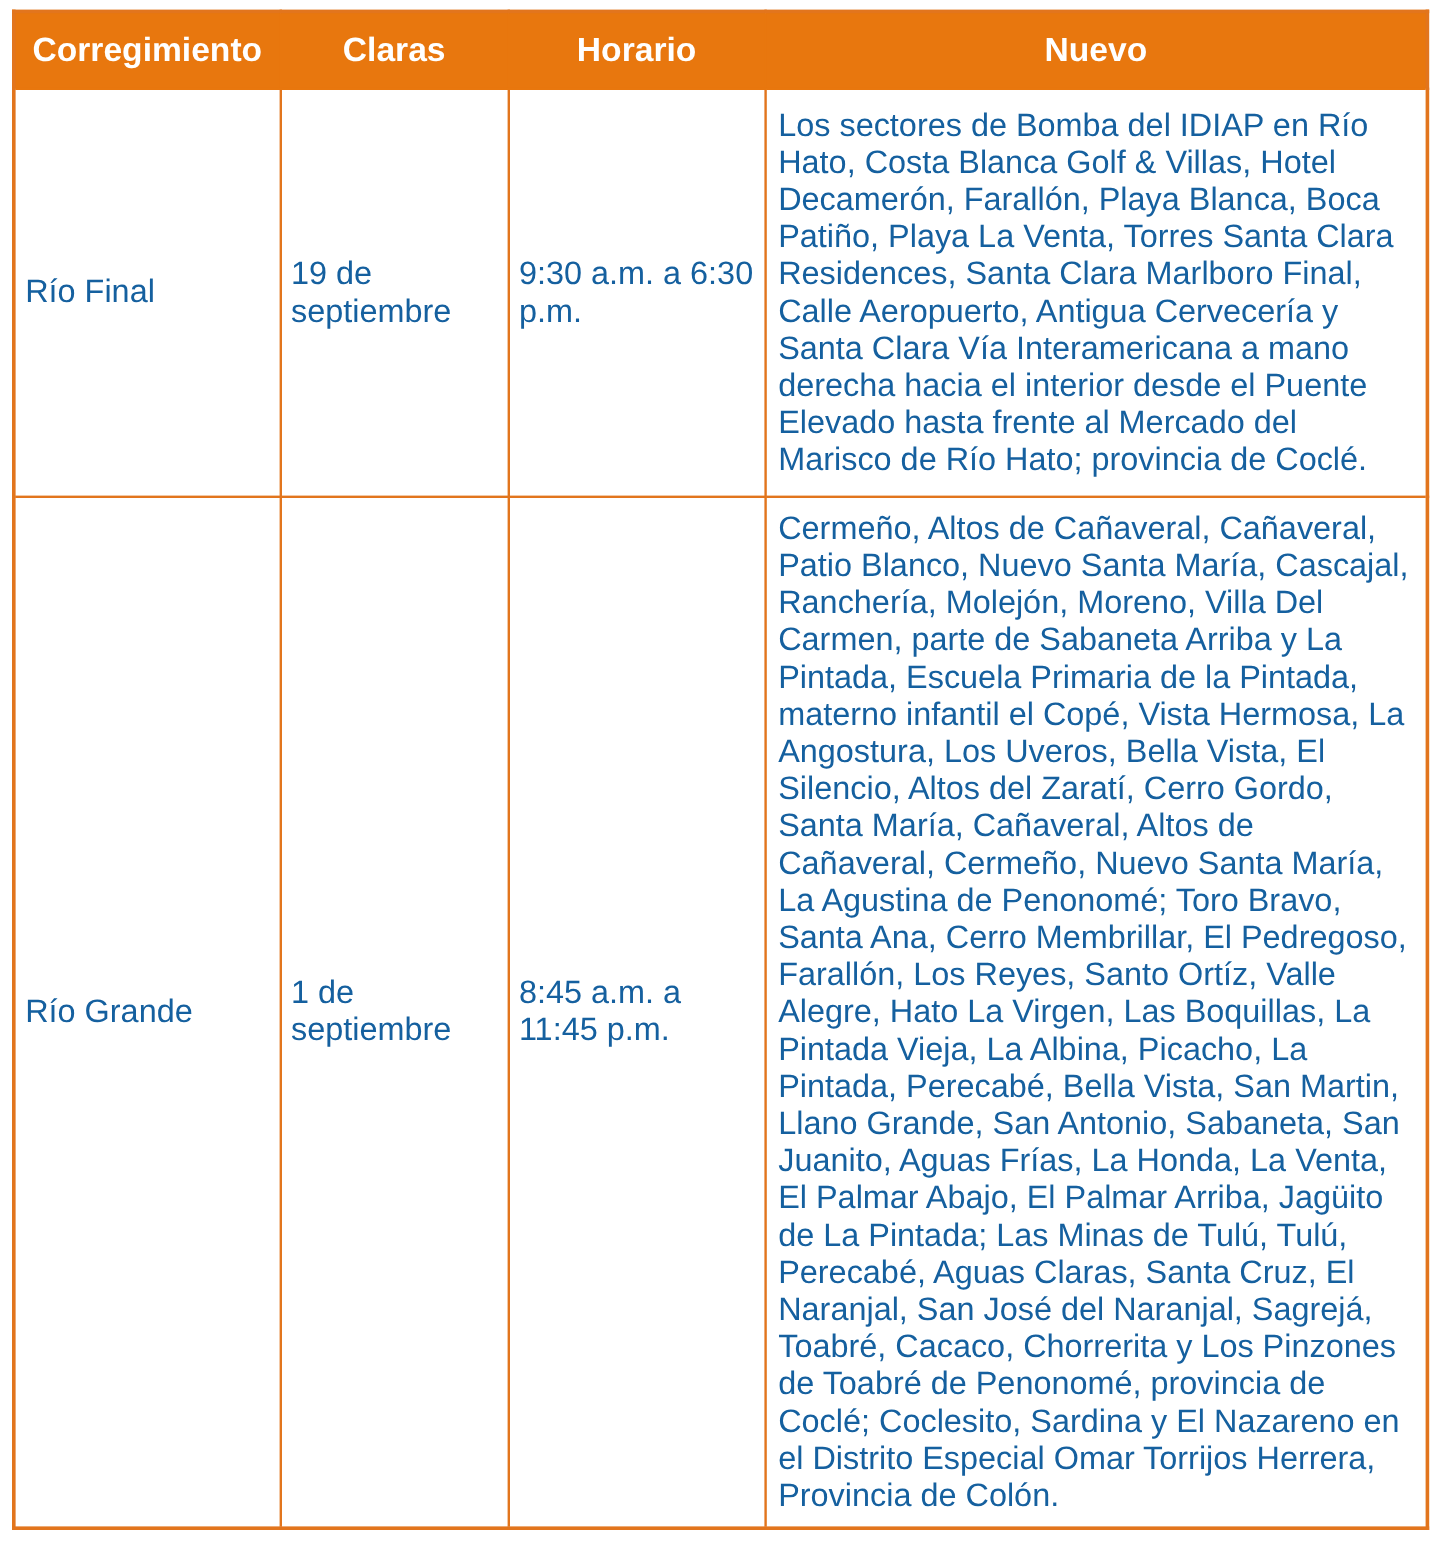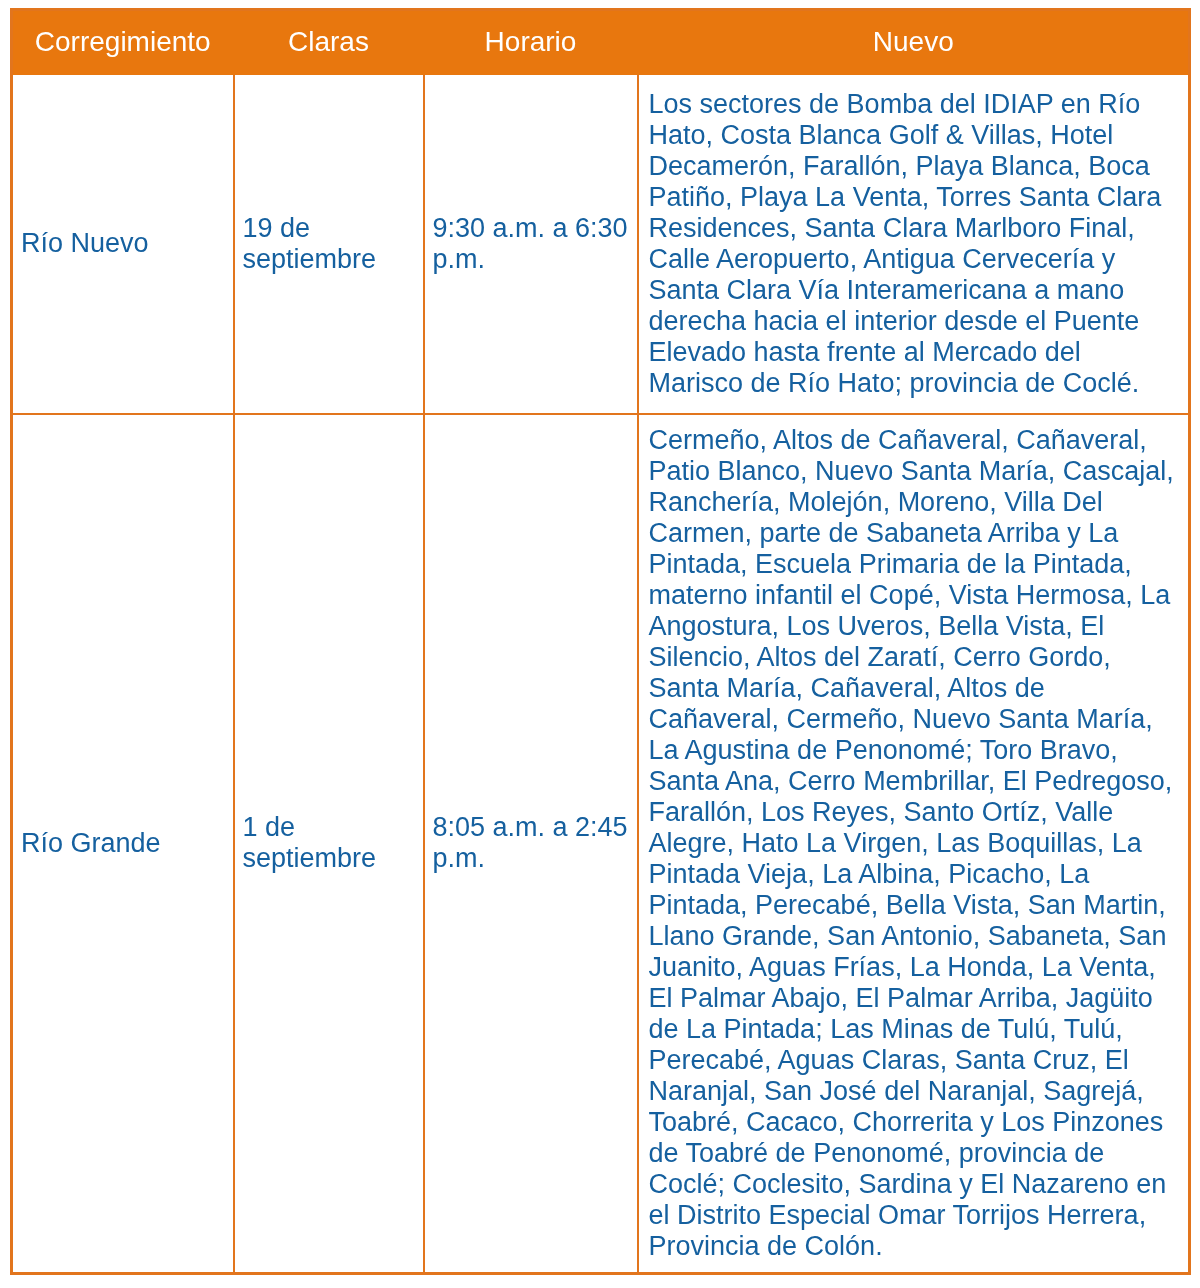--- a/index.html
+++ b/index.html
@@ -29,21 +29,21 @@
   }
   col.col-corregimiento { width: 222px; }
   col.col-fecha         { width: 190px; }
   col.col-horario       { width: 214px; }
   col.col-zonas         { width: 552px; }
 
   thead th {
     background: var(--orange);
     color: var(--white);
     font-size: 28px;
-    font-weight: 400;
+    font-weight: 700;
     height: 64px;
     text-align: center;
     vertical-align: middle;
     border: 2px solid var(--orange);
     padding: 0 4px;
   }
   tbody td {
     border: 2px solid var(--orange-border);
     color: var(--blue);
     font-size: 27px;
@@ -71,26 +71,26 @@
     <thead>
       <tr>
         <th>Corregimiento</th>
         <th>Claras</th>
         <th>Horario</th>
         <th>Nuevo</th>
       </tr>
     </thead>
     <tbody>
       <tr class="row-1">
-        <td class="corregimiento-cell">Río Nuevo</td>
+        <td class="corregimiento-cell">Río Final</td>
         <td class="fecha-cell">19 de septiembre</td>
         <td class="horario-cell">9:30 a.m. a 6:30 p.m.</td>
         <td class="zonas-cell">Los sectores de Bomba del IDIAP en Río Hato, Costa Blanca Golf &amp; Villas, Hotel Decamerón, Farallón, Playa Blanca, Boca Patiño, Playa La Venta, Torres Santa Clara Residences, Santa Clara Marlboro Final, Calle Aeropuerto, Antigua Cervecería y Santa Clara Vía Interamericana a mano derecha hacia el interior desde el Puente Elevado hasta frente al Mercado del Marisco de Río Hato; provincia de Coclé.</td>
       </tr>
       <tr class="row-2">
         <td class="corregimiento-cell">Río Grande</td>
         <td class="fecha-cell">1 de septiembre</td>
-        <td class="horario-cell">8:05 a.m. a 2:45 p.m.</td>
+        <td class="horario-cell">8:45 a.m. a 11:45 p.m.</td>
         <td class="zonas-cell">Cermeño, Altos de Cañaveral, Cañaveral, Patio Blanco, Nuevo Santa María, Cascajal, Ranchería, Molejón, Moreno, Villa Del Carmen, parte de Sabaneta Arriba y La Pintada, Escuela Primaria de la Pintada, materno infantil el Copé, Vista Hermosa, La Angostura, Los Uveros, Bella Vista, El Silencio, Altos del Zaratí, Cerro Gordo, Santa María, Cañaveral, Altos de Cañaveral, Cermeño, Nuevo Santa María, La Agustina de Penonomé; Toro Bravo, Santa Ana, Cerro Membrillar, El Pedregoso, Farallón, Los Reyes, Santo Ortíz, Valle Alegre, Hato La Virgen, Las Boquillas, La Pintada Vieja, La Albina, Picacho, La Pintada, Perecabé, Bella Vista, San Martin, Llano Grande, San Antonio, Sabaneta, San Juanito, Aguas Frías, La Honda, La Venta, El Palmar Abajo, El Palmar Arriba, Jagüito de La Pintada; Las Minas de Tulú, Tulú, Perecabé, Aguas Claras, Santa Cruz, El Naranjal, San José del Naranjal, Sagrejá, Toabré, Cacaco, Chorrerita y Los Pinzones de Toabré de Penonomé, provincia de Coclé; Coclesito, Sardina y El Nazareno en el Distrito Especial Omar Torrijos Herrera, Provincia de Colón.</td>
       </tr>
     </tbody>
   </table>
 </div>
 
 </body></html>

